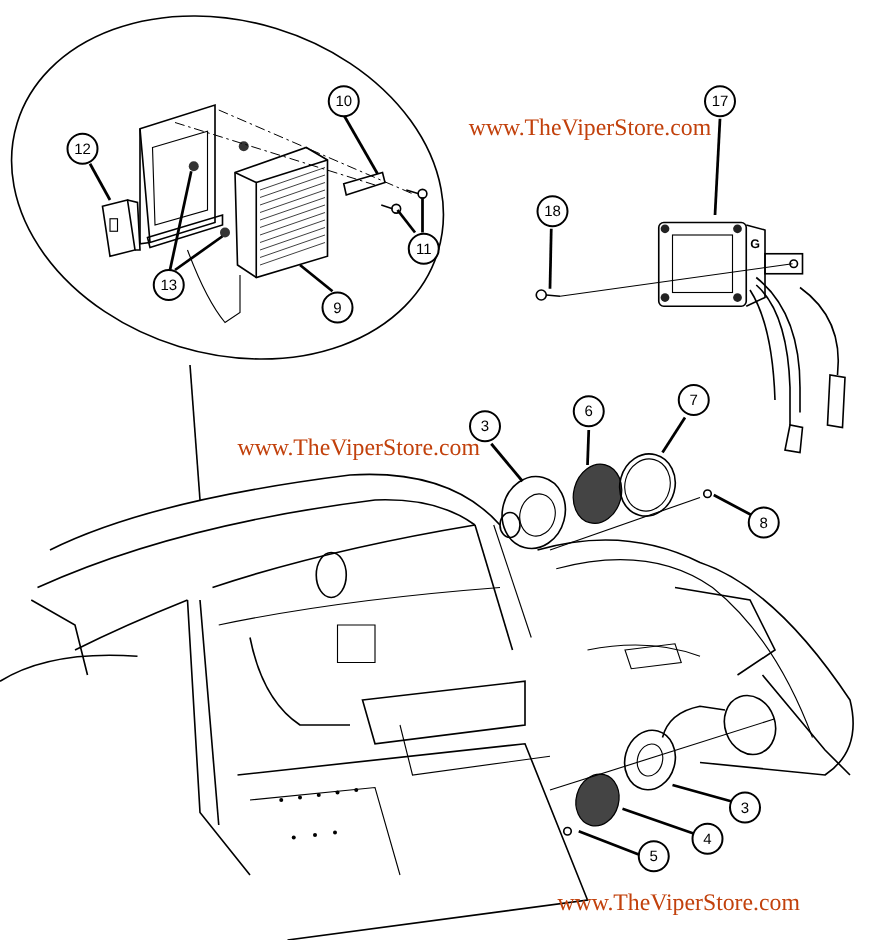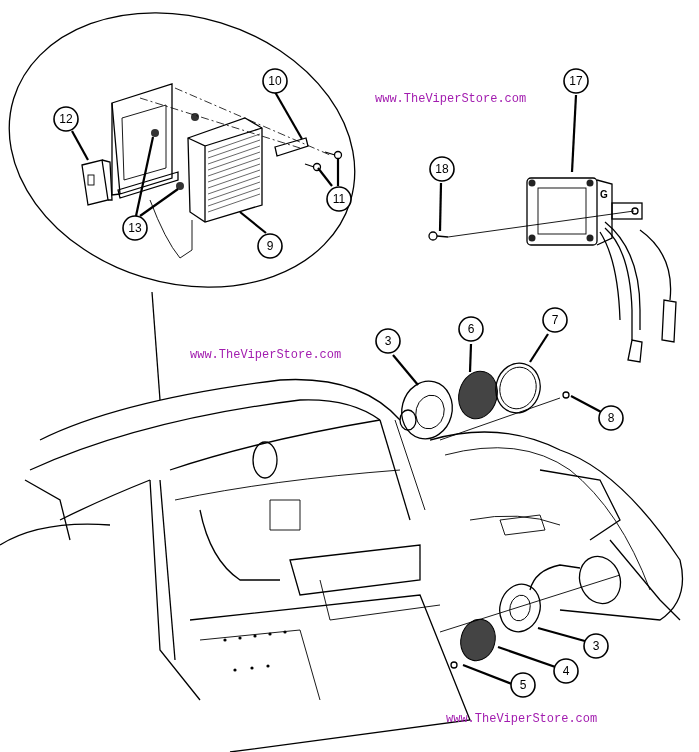--- a/index.html
+++ b/index.html
@@ -1,18 +1,18 @@
 <!DOCTYPE html>
 <html><head>
 <meta charset="utf-8">
 <style>
   html, body { margin:0; padding:0; background:#ffffff; }
   body { width:699px; height:752px; position:relative; overflow:hidden; font-family:"Liberation Sans", sans-serif; }
   #diagram { position:absolute; left:0; top:0; width:699px; height:752px; }
-  .wm { position:absolute; font-family:Liberation Mono, monospace; font-size:12px; color:#a21caf; white-space:nowrap; }
+  .wm { position:absolute; font-family:Liberation Serif, serif; font-size:19px; color:#c2410c; white-space:nowrap; }
   .callout-text { font-family:"Liberation Sans", sans-serif; font-size:12px; fill:#000; text-anchor:middle; dominant-baseline:central; }
   .ln { stroke:#000; fill:none; stroke-width:1.3; }
   .thin { stroke:#000; fill:none; stroke-width:0.9; }
   .thick { stroke:#000; fill:none; stroke-width:2.2; }
 </style>
 </head>
 <body>
 
 <svg id="diagram" viewBox="0 0 699 752" xmlns="http://www.w3.org/2000/svg">
 

